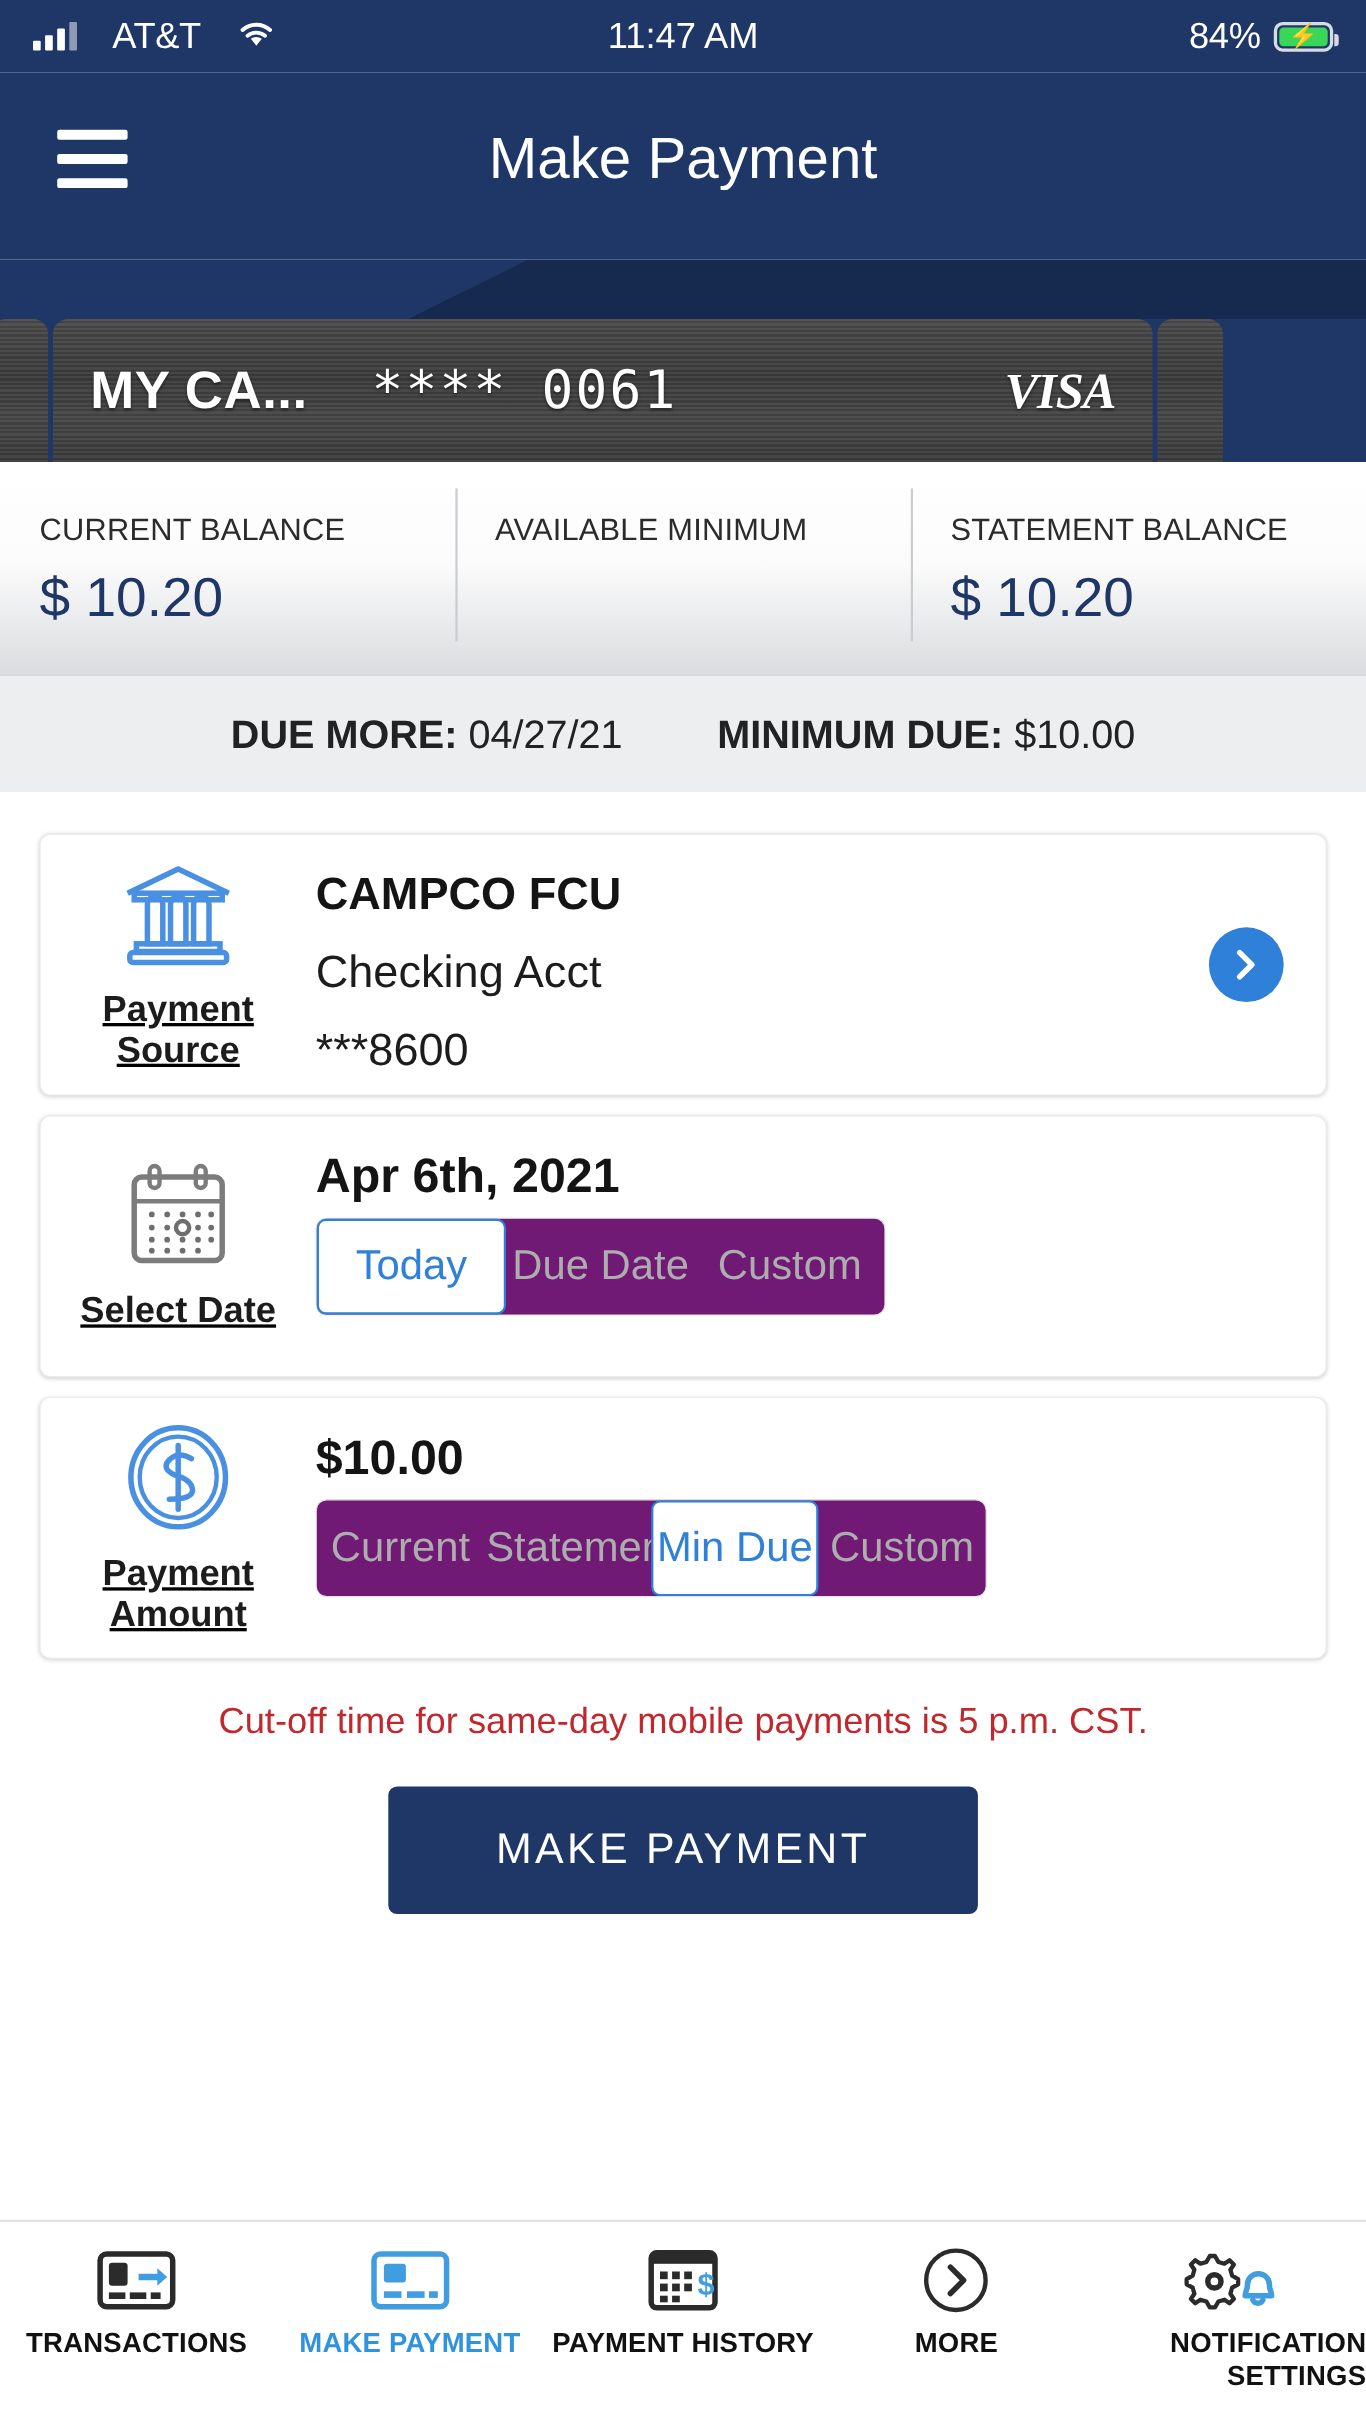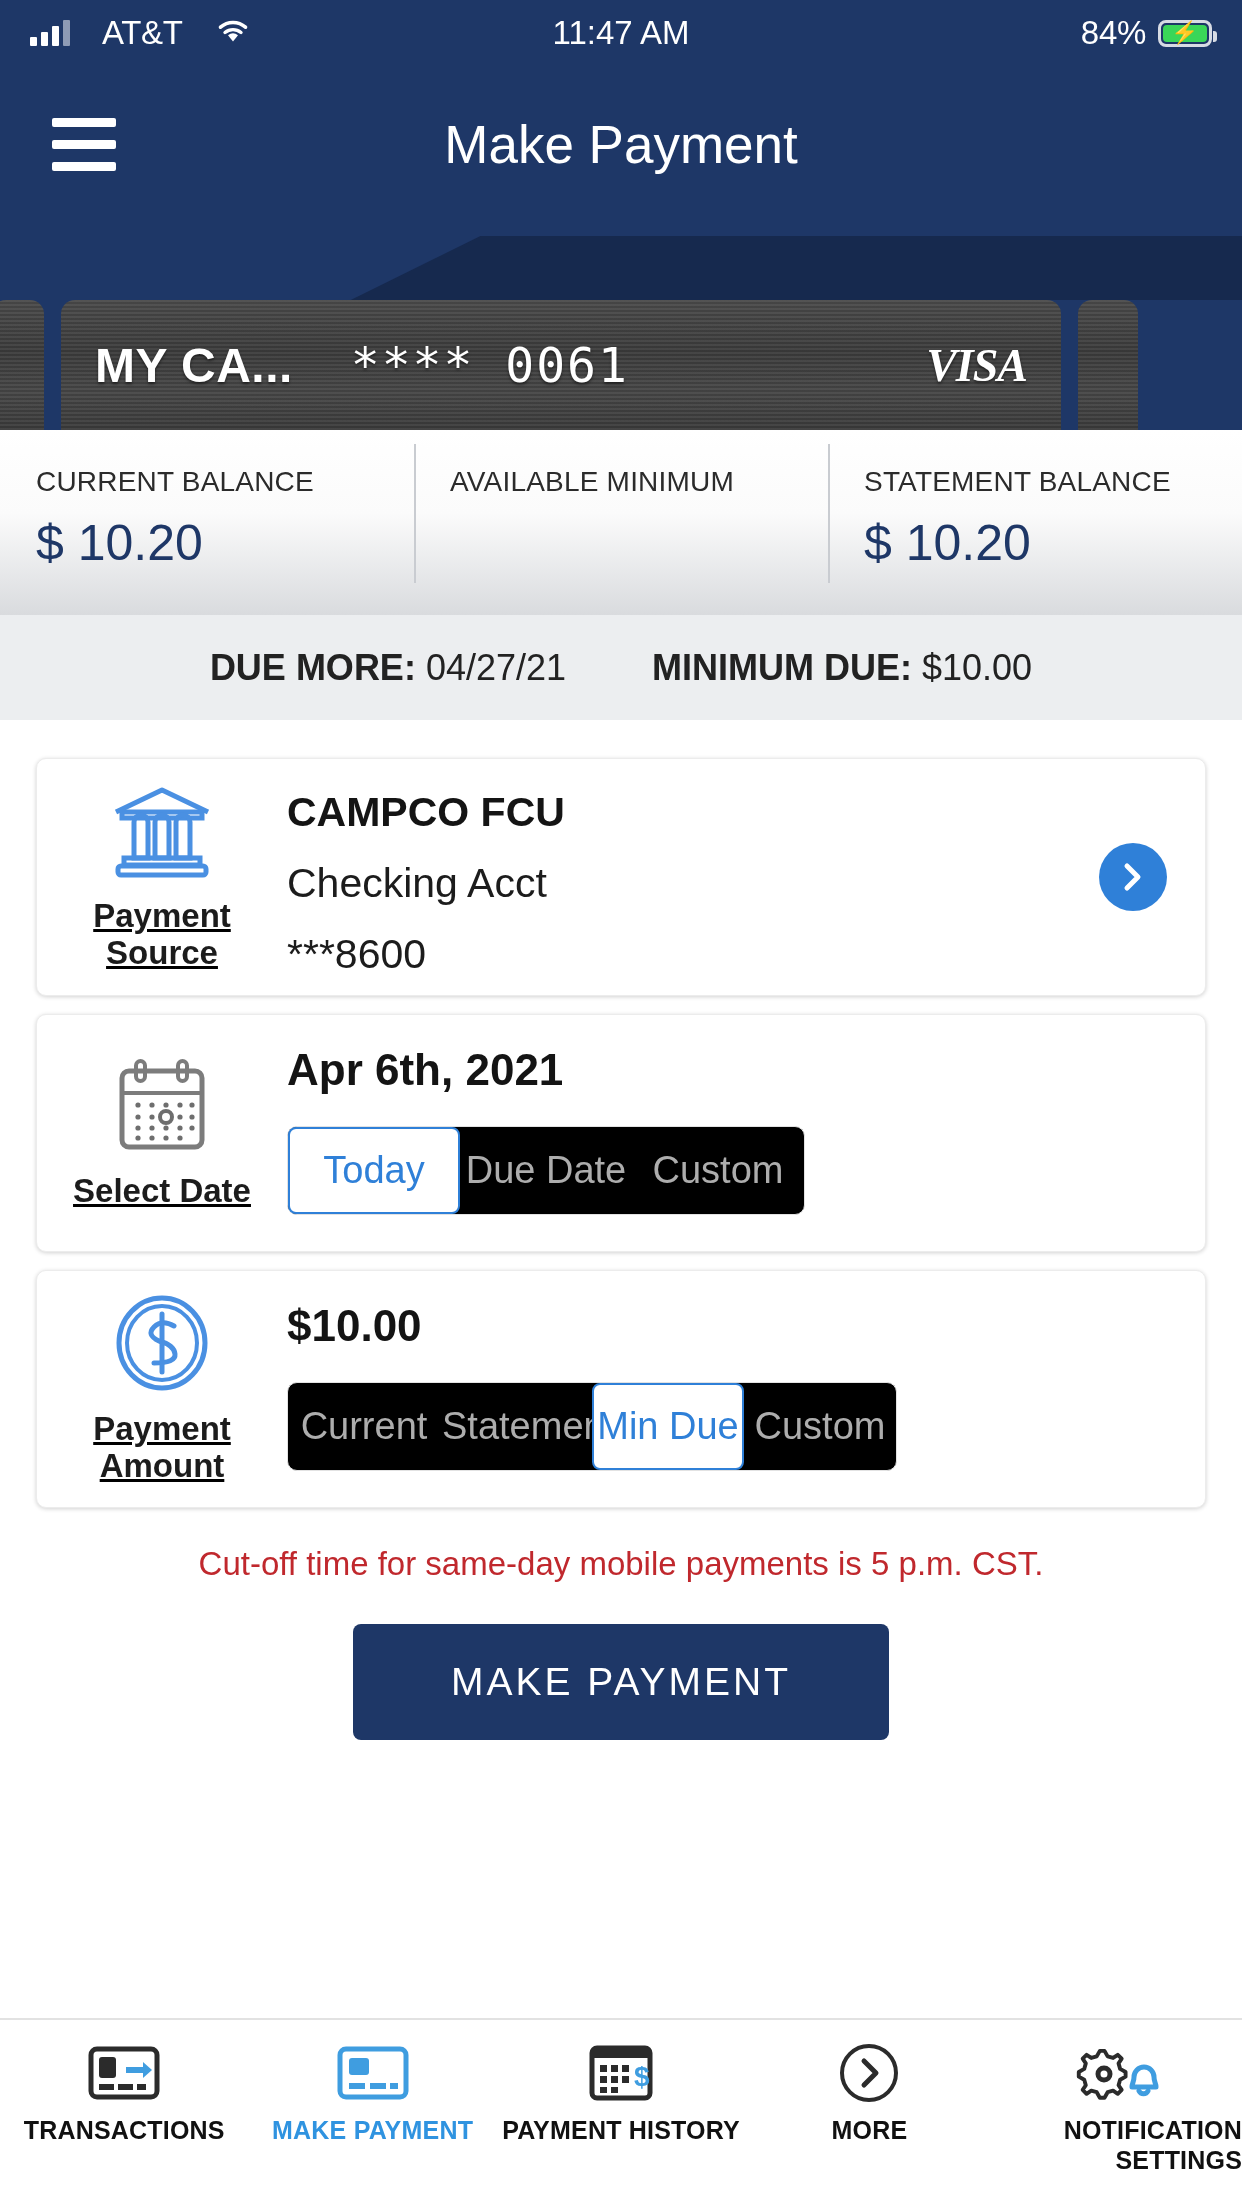--- a/index.html
+++ b/index.html
@@ -56,22 +56,22 @@
   .carousel-wrap {
     position:absolute; top:236px; left:0; width:1242px; height:94px;
     background:#1e3767; overflow:hidden;
   }
   .carousel-wrap .shade {
     position:absolute; left:290px; top:0; width:952px; height:94px;
     background:#16294e;
     clip-path: polygon(20% 0, 100% 0, 100% 100%, 0 100%);
   }
   .carousel {
-    position:absolute; top:300px; left:0; width:1242px; height:130px;
-    background:#1e3767; display:flex; align-items:flex-start; gap:17px;
+    position:absolute; top:290px; left:0; width:1242px; height:130px;
+    background:#1e3767; display:flex; align-items:flex-start; gap:4px;
     padding-left:0; overflow:hidden;
   }
   .cardface {
     height:130px; border-radius:14px 14px 0 0; flex:0 0 auto;
     background:
       repeating-linear-gradient(0deg, rgba(255,255,255,0.05) 0 2px, rgba(0,0,0,0.07) 2px 4px),
       linear-gradient(180deg,#4a4a4a 0%, #3b3b3b 40%, #464646 70%, #3a3a3a 100%);
     position:relative; overflow:hidden;
   }
   .card-prev { width:52px; margin-left:-8px; }
@@ -147,22 +147,22 @@
   
   #panel-date { top:1014px; height:238px; }
   .date-value { font-size:44px; font-weight:700; color:#141414; }
 
   
   #panel-amount { top:1270px; height:238px; }
   .amt-value { font-size:44px; font-weight:700; color:#141414; }
 
   
   .segwrap {
-    margin-top:31px; border:1px solid #e2e2e2; border-radius:10px;
-    display:inline-flex; background:#000000; overflow:visible;
+    margin-top:12px; border:1px solid #e2e2e2; border-radius:10px;
+    display:inline-flex; background:#701a75; overflow:visible;
   }
   .seg {
     padding:20px 0; text-align:center; font-size:38px; color:#adadad;
     cursor:pointer; border:2px solid transparent; border-radius:8px;
     background:transparent; white-space:nowrap;
   }
   .seg.active { color:#2f80d8; border-color:#2f80d8; background:#fff; }
   #seg-date .seg { width:172px; }
   #seg-amount .seg { width:152px; }
 

